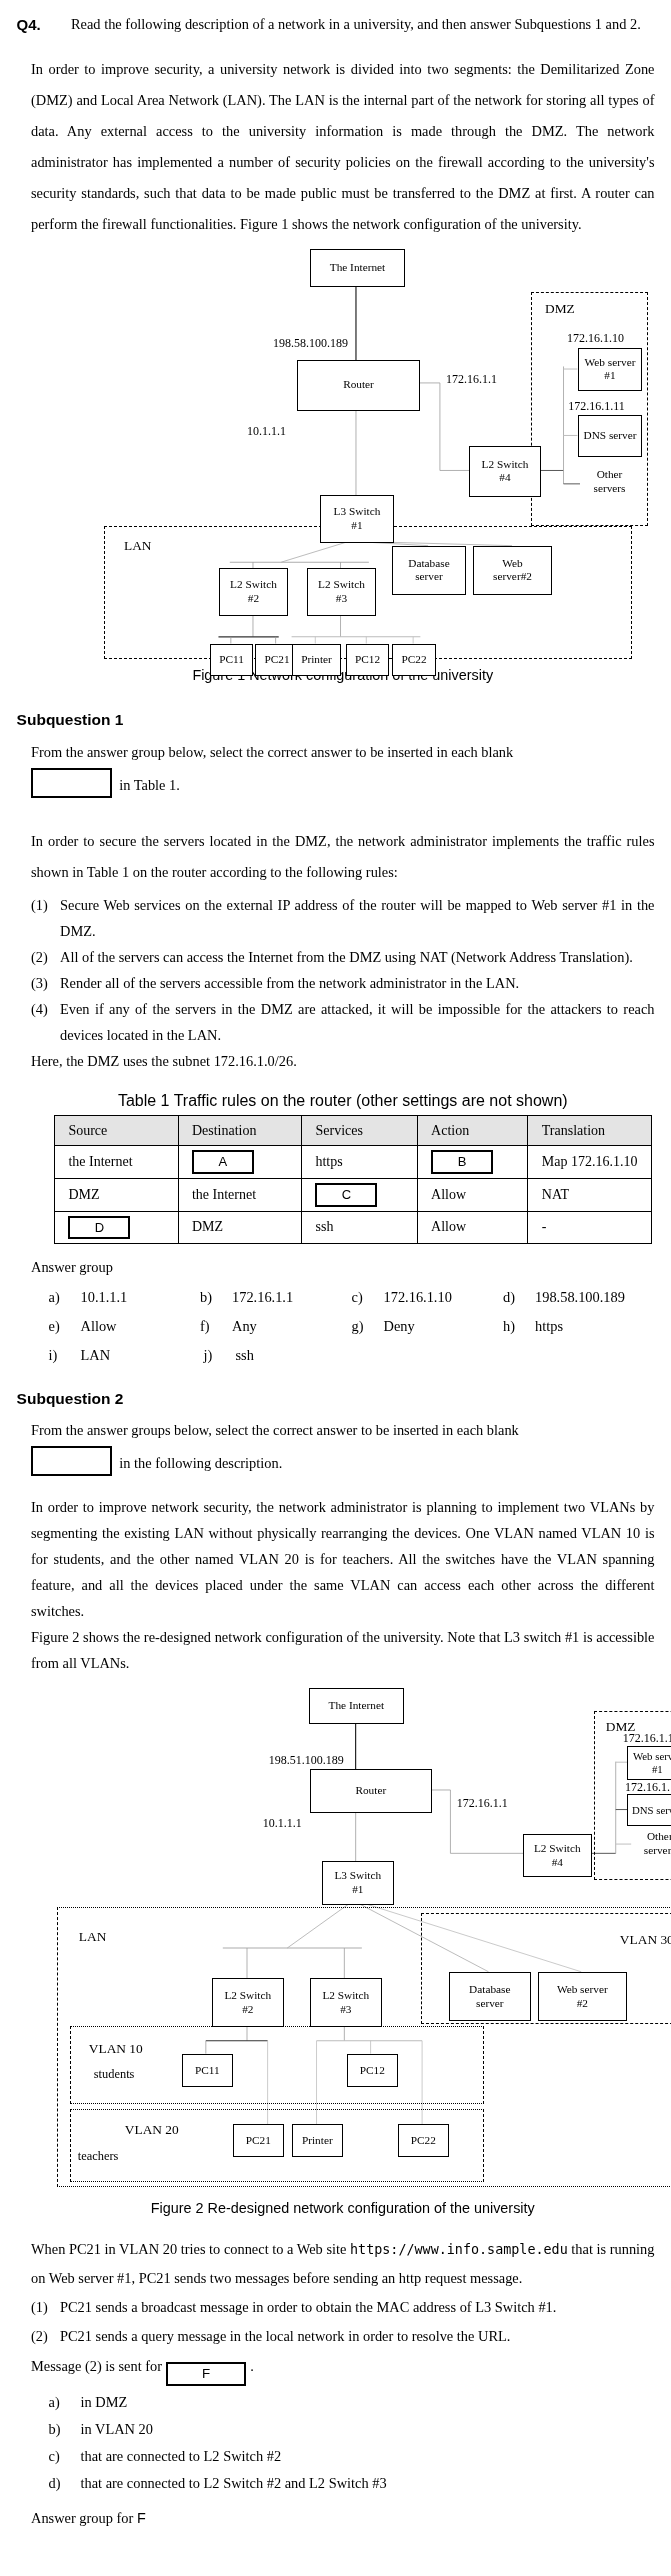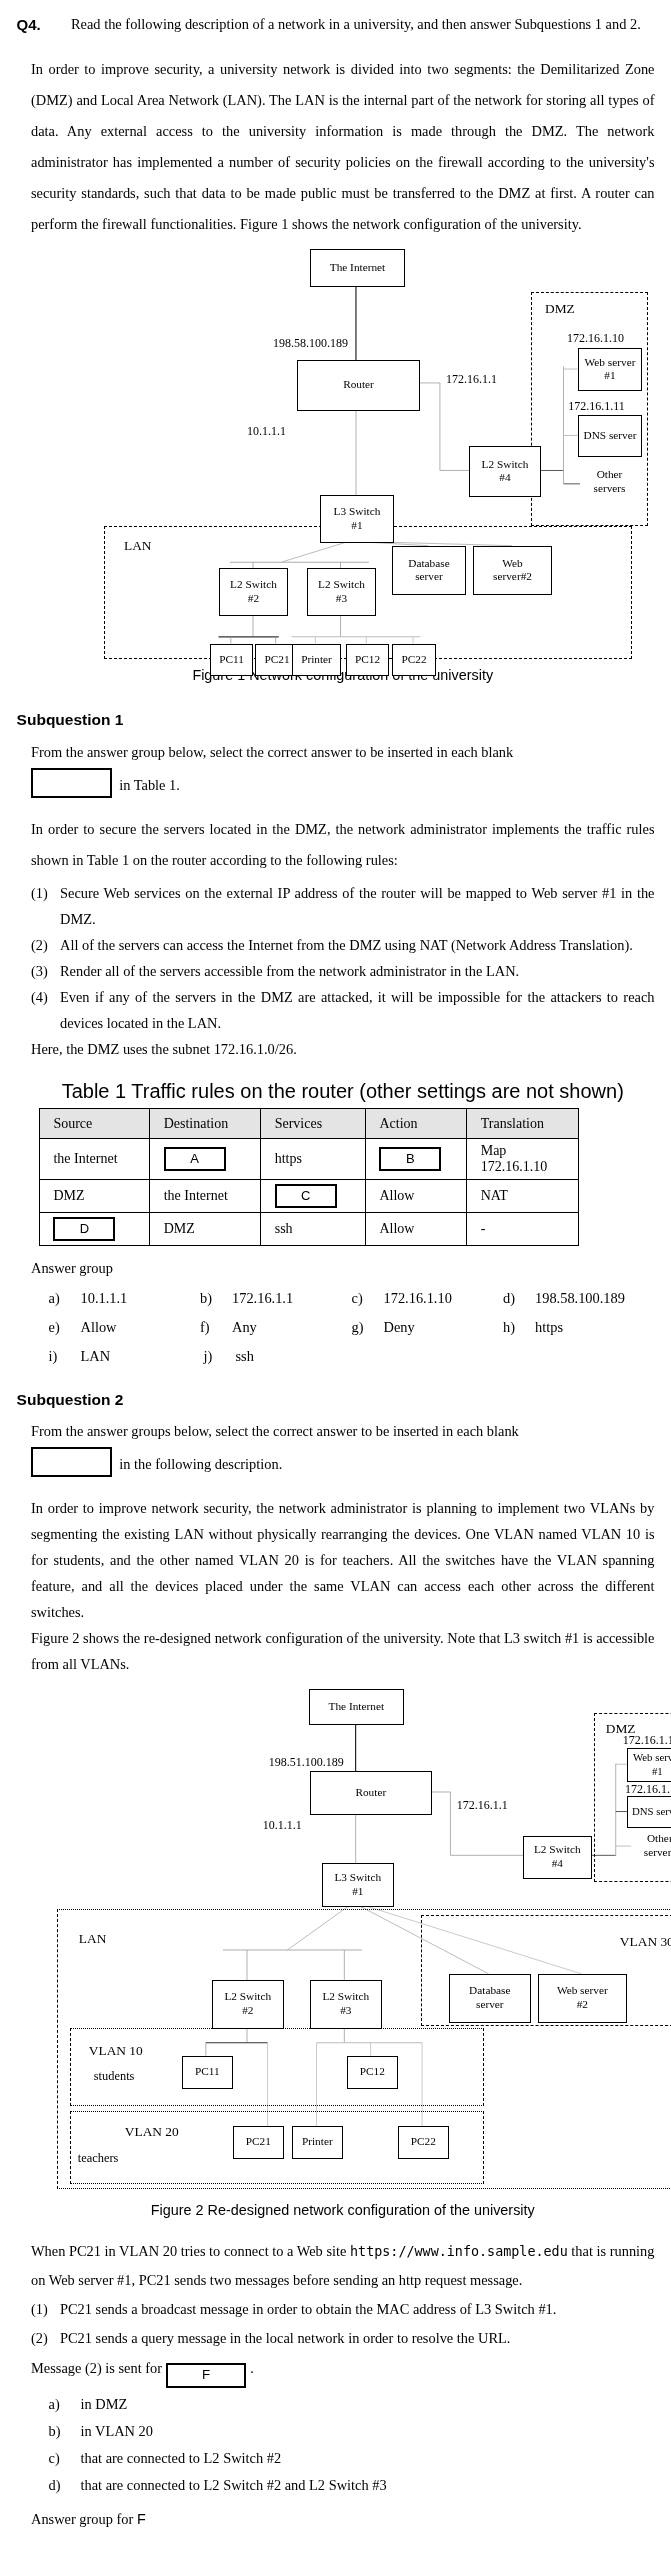--- a/index.html
+++ b/index.html
@@ -13,22 +13,22 @@
   .para.tight{line-height:26px;}
   .subq{font-family:"Liberation Sans",sans-serif;font-weight:bold;font-size:15.5px;margin:19.6px 0 0 -14.4px;}
   .intro{font-size:14.4px;line-height:31px;margin-top:7.2px;}
   .blankbox{display:inline-block;width:77px;height:26px;border:2.6px solid #000;vertical-align:-8.2px;margin-right:7.2px;background:#fff;}
   .letterblank{display:inline-block;width:76px;height:20.6px;border:2.1px solid #000;vertical-align:-6.2px;margin:0 4.1px;background:#fff;text-align:center;font-family:"Liberation Sans",sans-serif;font-size:13.4px;line-height:20.6px;}
   .rule{display:flex;font-size:14.4px;line-height:26px;}
   .rule .num{width:29px;flex:0 0 29px;}
   .rule .rtext{flex:1;text-align:justify;}
   .hereline{font-size:14.4px;line-height:27px;}
   
-  .tcap{font-family:"Liberation Sans",sans-serif;font-size:20px;text-align:center;margin:17.5px 0 5.2px 0;}
-  table.t1{border-collapse:collapse;margin-left:8px;width:540px;}
+  .tcap{font-family:"Liberation Sans",sans-serif;font-size:16px;text-align:center;margin:17.5px 0 5.2px 0;}
+  table.t1{border-collapse:collapse;margin-left:23px;width:598px;}
   table.t1 th,table.t1 td{border:1px solid #000;font-size:14px;font-weight:normal;text-align:left;padding:4.1px 3.1px 4.1px 13.4px;height:20.6px;}
   table.t1 th{background:#e4e4e4;}
   table.t1 tr.hdr th{border-bottom:1.5px solid #000;}
   td.blankcell{text-align:center;padding-left:3.1px;}
   .cellblank{display:inline-block;width:58px;height:19.6px;border:2.1px solid #000;background:#fff;text-align:center;font-family:"Liberation Sans",sans-serif;font-size:13px;line-height:19.6px;}
   
   .aghead{font-size:14.4px;margin-top:14.4px;}
   .aggrid{margin:7.2px 0 0 17.5px;font-size:14.4px;}
   .agrow{display:flex;line-height:29px;}
   .agitem{display:flex;width:155px;}
@@ -163,21 +163,21 @@
     <div class="figcap">Figure 1  Network configuration of the university</div>
   </div>
 
   <div class="subq">Subquestion 1</div>
 
   <div class="intro">
     <span>From the answer group below, select the correct answer to be inserted in each blank</span><br>
     <span class="blankbox"></span><span>in Table 1.</span>
   </div>
 
-  <p class="para" style="margin-top:14px;">In order to secure the servers located in the DMZ, the network administrator implements the traffic rules shown in Table 1 on the router according to the following rules:</p>
+  <p class="para" style="margin-top:26px;">In order to secure the servers located in the DMZ, the network administrator implements the traffic rules shown in Table 1 on the router according to the following rules:</p>
 
   <div style="margin-top:3.1px;">
     <div class="rule">
           <span class="num">(1)</span>
           <span class="rtext">Secure Web services on the external IP address of the router will be mapped to Web server #1 in the DMZ.</span>
         </div>
     <div class="rule">
           <span class="num">(2)</span>
           <span class="rtext">All of the servers can access the Internet from the DMZ using NAT (Network Address Translation).</span>
         </div>

